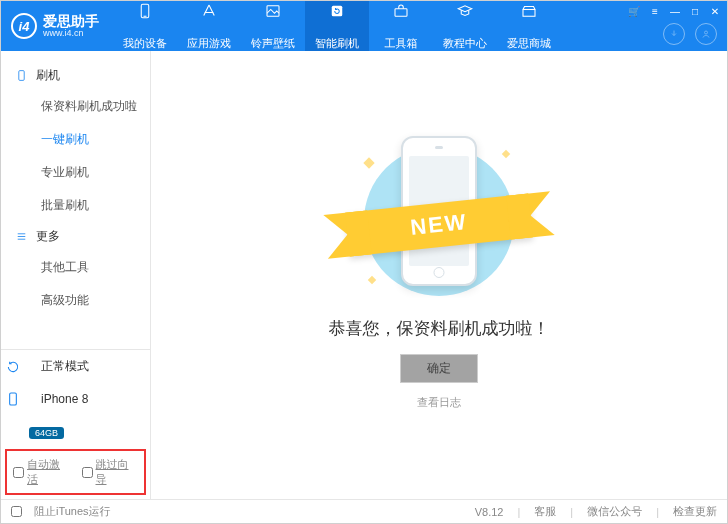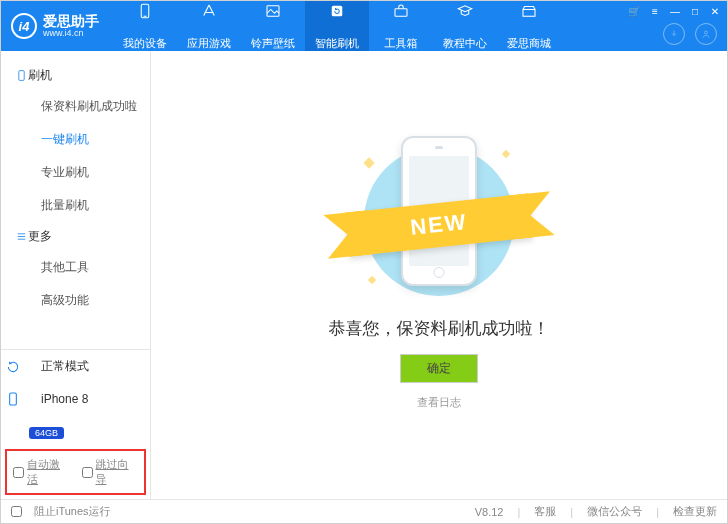--- a/index.html
+++ b/index.html
@@ -23,30 +23,30 @@
 .title-ctrls { position: absolute; right: 6px; top: 4px; display: flex; gap: 8px; }
 .title-ctrls span { width: 12px; height: 12px; display: flex; align-items: center; justify-content: center; font-size: 10px; cursor: pointer; color: #fff; }
 
 .title-right { position: absolute; right: 10px; bottom: 6px; display: flex; gap: 10px; }
 .circ-btn { width: 22px; height: 22px; border: 1.5px solid #7fbbf6; border-radius: 50%; display: flex; align-items: center; justify-content: center; cursor: pointer; }
 .circ-btn svg { width: 12px; height: 12px; stroke: #7fbbf6; fill: none; stroke-width: 1.6; }
 
 .body { flex: 1; display: flex; min-height: 0; }
 .sidebar { width: 150px; border-right: 1px solid #e6e6e6; display: flex; flex-direction: column; font-size: 12px; }
 .sb-scroll { flex: 1; padding-top: 10px; }
-.sb-group { display: flex; align-items: center; padding: 6px 14px; color: #333; }
+.sb-group { display: flex; align-items: center; padding: 6px 14px; color: #333; gap: 8px; }
 .sb-group svg { width: 13px; height: 13px; stroke: #1a85f0; fill: none; stroke-width: 1.5; }
 .sb-item { padding: 8px 10px 8px 40px; color: #555; cursor: pointer; }
 .sb-item.sel { color: #1a85f0; }
 
 .sb-bottom { border-top: 1px solid #e6e6e6; }
 .sb-mode, .sb-dev { display: flex; align-items: center; padding: 8px 4px; gap: 20px; color: #333; cursor: pointer; }
 .sb-mode svg, .sb-dev svg { width: 16px; height: 16px; stroke: #1a85f0; fill: none; stroke-width: 1.6; }
 .sb-dev { flex-wrap: wrap; }
-.sb-badge { margin-left: 24px; background: #1d4ed8; color: #fff; font-size: 9px; padding: 1px 6px; border-radius: 3px; }
+.sb-badge { margin-left: 24px; background: #0369a1; color: #fff; font-size: 9px; padding: 1px 6px; border-radius: 3px; }
 
 .sb-checks { border: 2px solid #e33; margin: 2px 4px 4px; padding: 6px 6px; display: flex; gap: 12px; color: #888; font-size: 11px; text-decoration: underline; }
 .sb-checks label { display: flex; align-items: center; gap: 3px; cursor: pointer; }
 .sb-checks input { width: 11px; height: 11px; }
 
 .content { flex: 1; position: relative; display: flex; flex-direction: column; align-items: center; justify-content: center; }
 .hero { width: 200px; height: 170px; position: relative; margin-top: -10px; }
 .hero .bgcirc { position: absolute; inset: 0; margin: auto; width: 150px; height: 150px; background: #aee3f5; border-radius: 50%; top: 10px; }
 .hero .phone { position: absolute; left: 62px; top: 5px; width: 76px; height: 150px; background: #fff; border: 2px solid #d8e0e6; border-radius: 12px; box-shadow: 0 4px 10px rgba(0,0,0,.12); }
 .hero .phone::before { content: ""; position: absolute; top: 8px; left: 50%; transform: translateX(-50%); width: 8px; height: 3px; background: #d8e0e6; border-radius: 2px; }
@@ -55,21 +55,21 @@
 .hero .ribbon { position: absolute; left: 8px; top: 72px; width: 184px; height: 44px; background: #ffcc33; transform: rotate(-6deg); display: flex; align-items: center; justify-content: center; color: #fff; font-weight: bold; font-size: 22px; letter-spacing: 2px; box-shadow: 0 3px 6px rgba(0,0,0,.15); }
 .hero .ribbon::before, .hero .ribbon::after { content:""; position:absolute; width:0; height:0; border:22px solid #ffcc33; }
 .hero .ribbon::before { left:-22px; border-left-color: transparent; }
 .hero .ribbon::after { right:-22px; border-right-color: transparent; }
 .hero .spark { position:absolute; background:#ffe08a; transform: rotate(45deg); }
 .sp1 { width:8px; height:8px; left:26px; top:28px; }
 .sp2 { width:6px; height:6px; right:30px; top:20px; }
 .sp3 { width:6px; height:6px; left:30px; bottom:18px; }
 
 .msg { margin-top: 16px; font-size: 17px; color: #333; }
-.okbtn { margin-top: 14px; border: 1px solid #ccc; background: #84cc16; padding: 5px 26px; font-size: 12px; cursor: pointer; color: #444; }
+.okbtn { margin-top: 14px; border: 1px solid #ccc; background: #a3a3a3; padding: 5px 26px; font-size: 12px; cursor: pointer; color: #444; }
 .logl { margin-top: 12px; font-size: 11px; color: #999; cursor: pointer; }
 
 .footer { height: 24px; border-top: 1px solid #e6e6e6; display: flex; align-items: center; font-size: 11px; color: #888; padding: 0 10px; gap: 14px; }
 .footer .fl { display: flex; align-items: center; gap: 12px; }
 .footer input { width: 11px; height: 11px; }
 .footer .sp { flex: 1; }
 .footer .lk { cursor: pointer; }
 .footer .sep { color: #ccc; }
 </style>
 </head>

